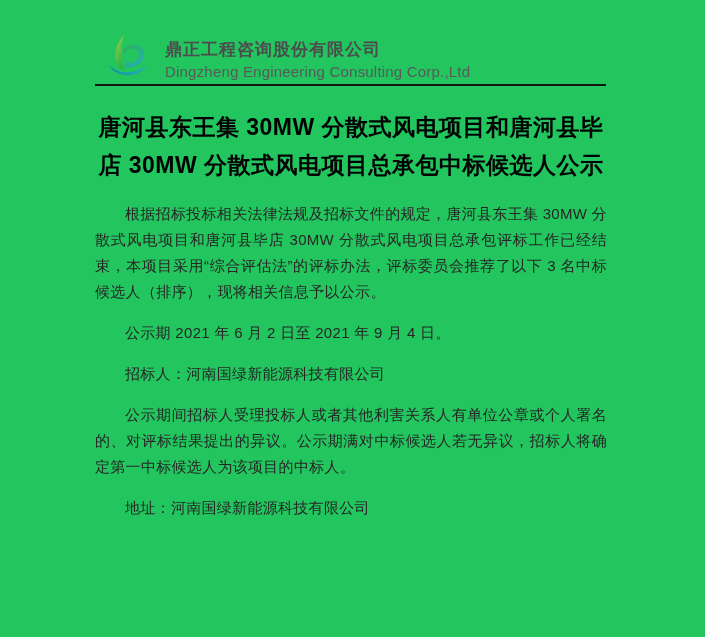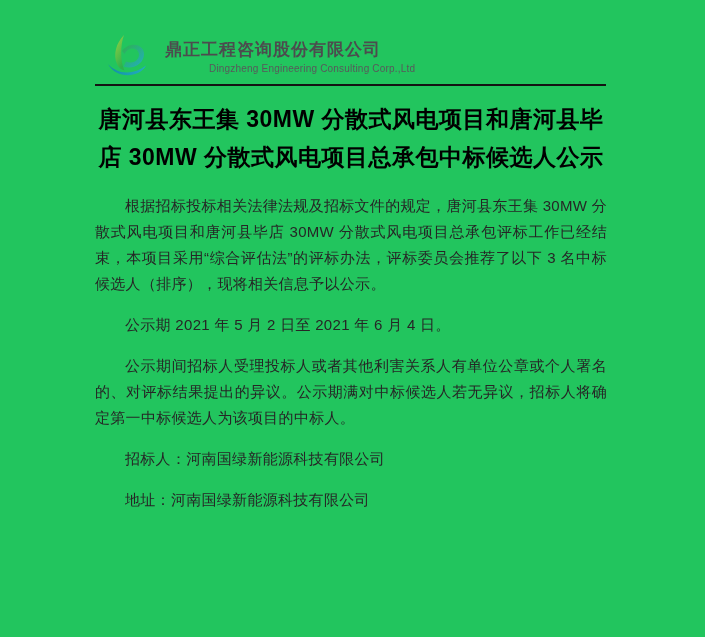--- a/index.html
+++ b/index.html
@@ -25,41 +25,40 @@
   .company-block { padding-top: 7px; }
   .company-zh {
     font-size: 17px;
     font-weight: 700;
     color: #4c4c4e;
     letter-spacing: 1px;
     line-height: 1.1;
     white-space: nowrap;
   }
   .company-en {
-    font-size: 10px;
+    font-size: 15px;
     color: #58595b;
     letter-spacing: 0.2px;
     margin-top: 3px;
     white-space: nowrap;
-    margin-left: 44px;
   }
   .head-rule {
     position: absolute;
     left: 95px;
     top: 84px;
     width: 511px;
     height: 2px;
     background: #141414;
   }
 
   
   .content {
     position: absolute;
     left: 95px;
-    top: 100px;
+    top: 108px;
     width: 512px;
     color: #262626;
   }
   .doc-title {
     margin: 0 0 17px 0;
     font-size: 23px;
     font-weight: 700;
     line-height: 38px;
     color: #000000;
     text-align: center;
@@ -104,19 +103,19 @@
       <div class="company-zh">鼎正工程咨询股份有限公司</div>
       <div class="company-en">Dingzheng Engineering Consulting Corp.,Ltd</div>
     </div>
   </div>
 
   <div class="head-rule"></div>
 
   <div class="content">
     <h1 class="doc-title">唐河县东王集 30MW 分散式风电项目和唐河县毕店 30MW 分散式风电项目总承包中标候选人公示</h1>
     <p>根据招标投标相关法律法规及招标文件的规定，唐河县东王集 30MW 分散式风电项目和唐河县毕店 30MW 分散式风电项目总承包评标工作已经结束，本项目采用“综合评估法”的评标办法，评标委员会推荐了以下 3 名中标候选人（排序），现将相关信息予以公示。</p>
-    <p>公示期 2021 年 5 月 2 日至 2021 年 6 月 4 日。</p>
+    <p>公示期 2021 年 6 月 2 日至 2021 年 9 月 4 日。</p>
+    <p>招标人：河南国绿新能源科技有限公司</p>
     <p>公示期间招标人受理投标人或者其他利害关系人有单位公章或个人署名的、对评标结果提出的异议。公示期满对中标候选人若无异议，招标人将确定第一中标候选人为该项目的中标人。</p>
-    <p>招标人：河南国绿新能源科技有限公司</p>
     <p>地址：河南国绿新能源科技有限公司</p>
   </div>
 
 </div>
 
 </body></html>

